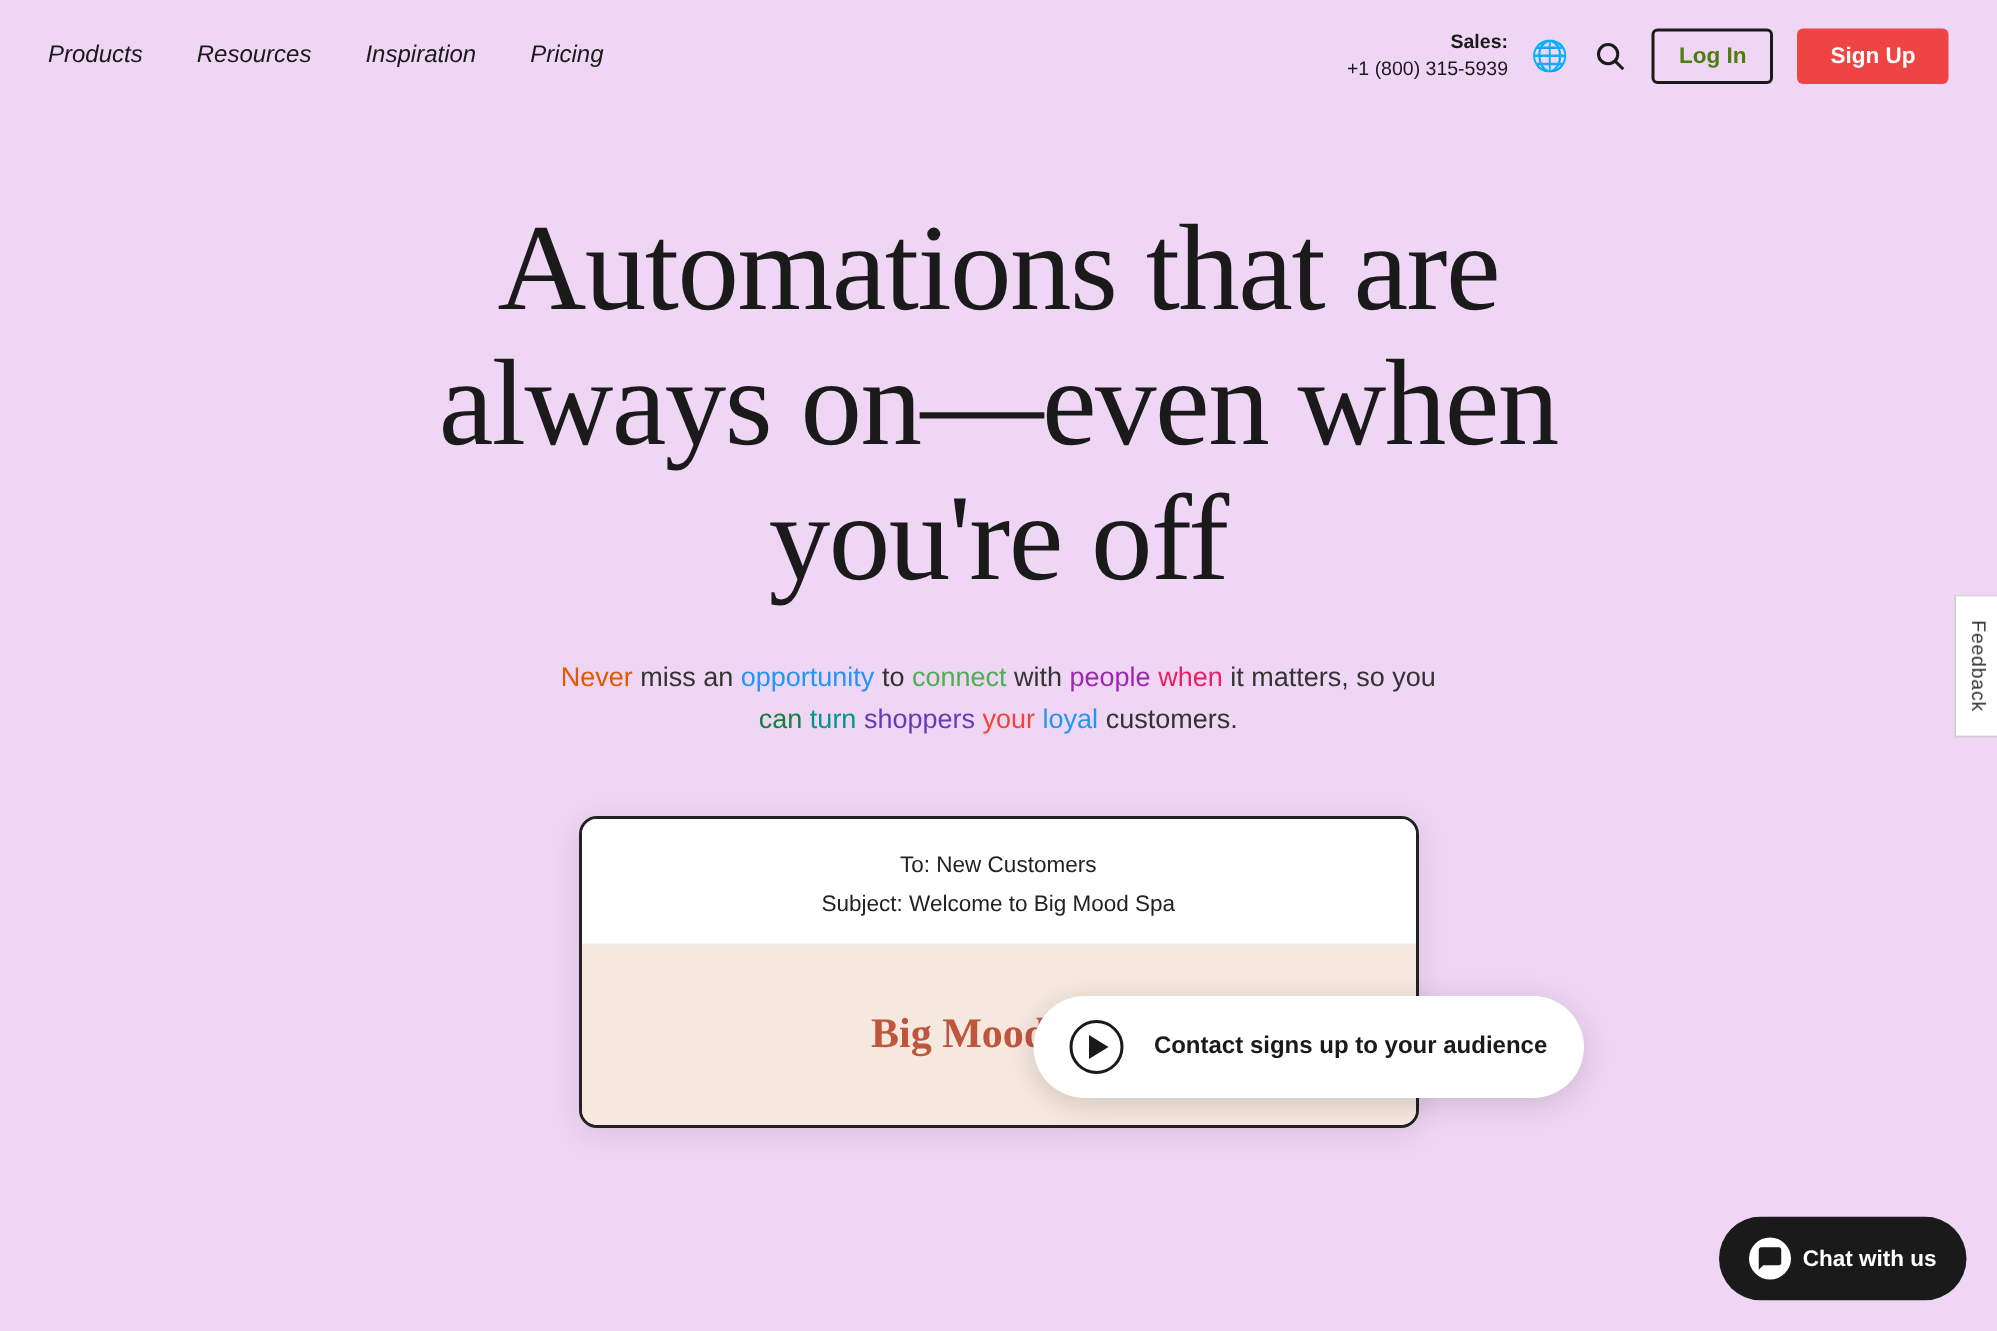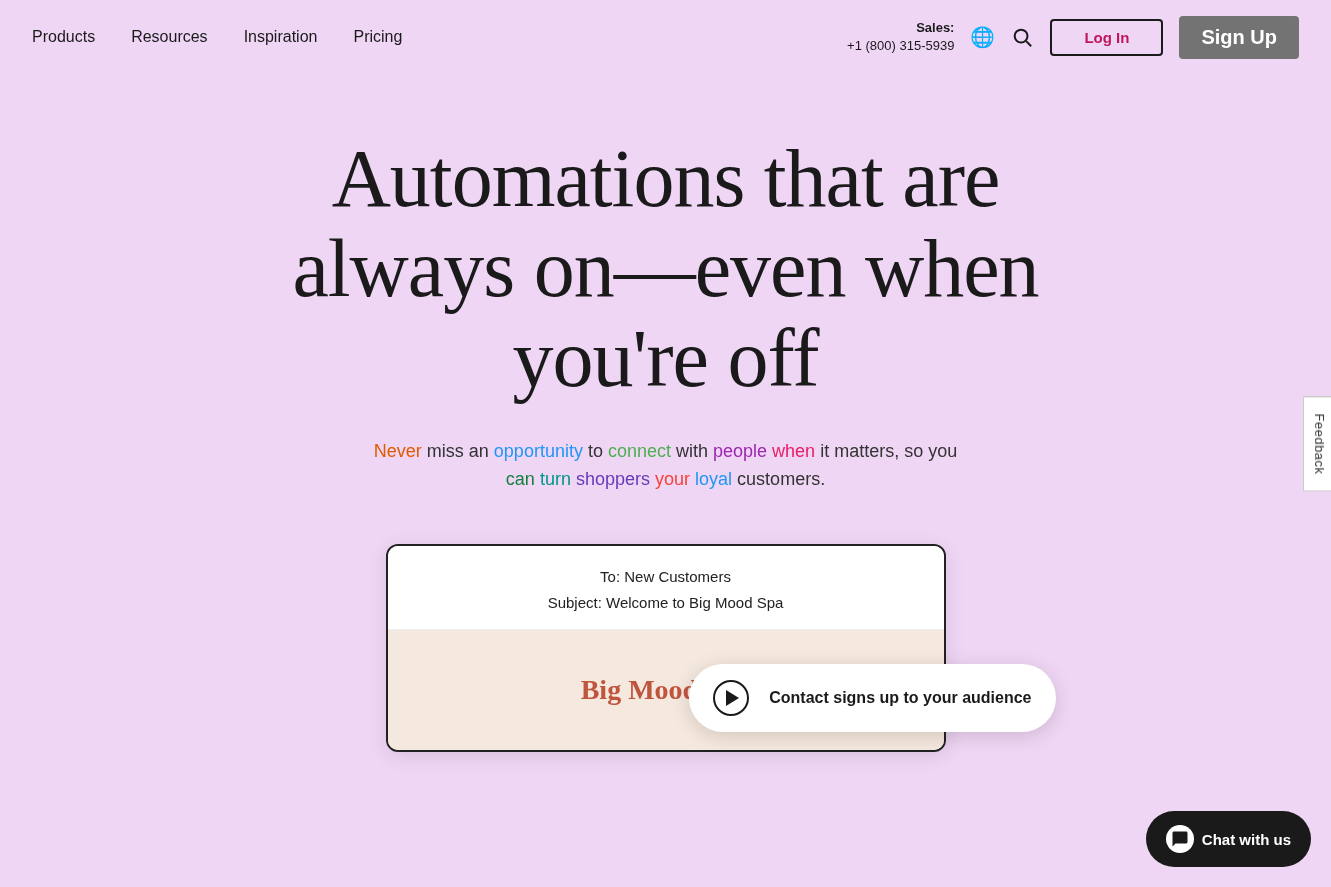--- a/index.html
+++ b/index.html
@@ -34,20 +34,21 @@
       align-items: center;
       gap: 36px;
     }
 
     .nav-item {
       font-size: 16px;
       font-weight: 500;
       color: #1a1a1a;
       cursor: pointer;
       text-decoration: none;
+      font-style: italic;
     }
 
     .nav-logo {
       position: absolute;
       left: 50%;
       transform: translateX(-50%);
       display: flex;
       align-items: center;
     }
 
@@ -80,34 +81,34 @@
       display: flex;
       align-items: center;
       justify-content: center;
       font-size: 20px;
       color: #1a1a1a;
     }
 
     .btn-login {
       border: 2px solid #1a1a1a;
       background: transparent;
-      padding: 8px 32px;
+      padding: 8px 16px;
       font-size: 15px;
       font-weight: 600;
       cursor: pointer;
       border-radius: 4px;
-      color: #be185d;
+      color: #4d7c0f;
     }
 
     .btn-signup {
-      background: #737373;
+      background: #ef4444;
       color: white;
       border: none;
       padding: 10px 22px;
-      font-size: 20px;
+      font-size: 15px;
       font-weight: 700;
       cursor: pointer;
       border-radius: 4px;
     }
 
     
     .hero {
       text-align: center;
       padding: 60px 20px 40px;
       background: #f0d6f5;

